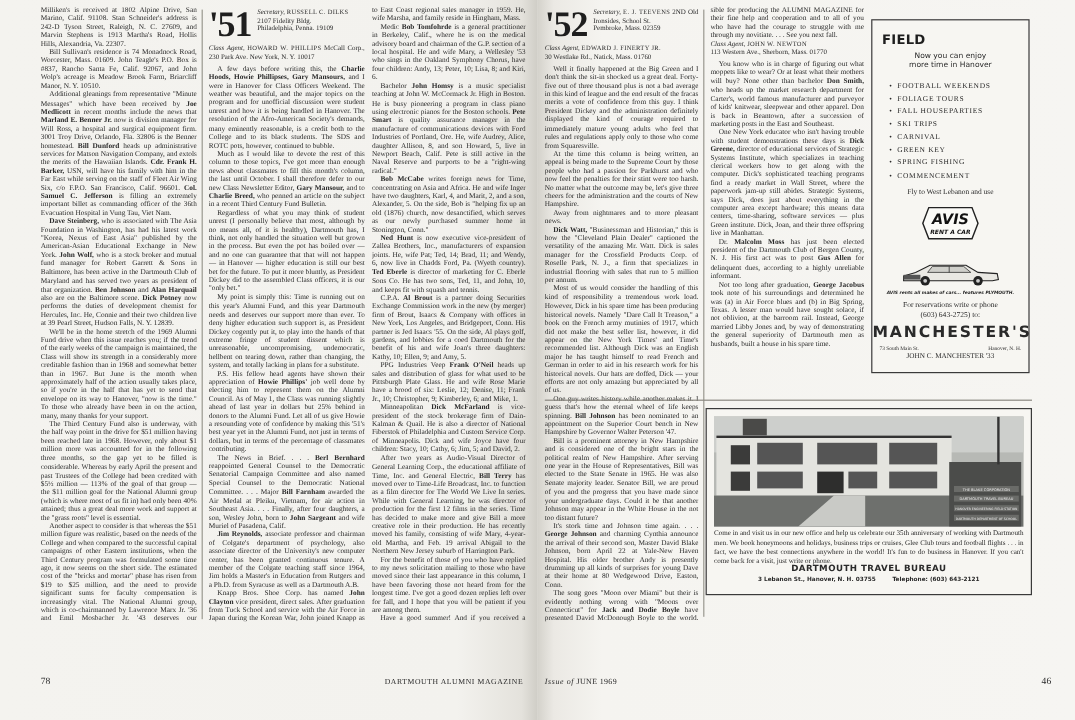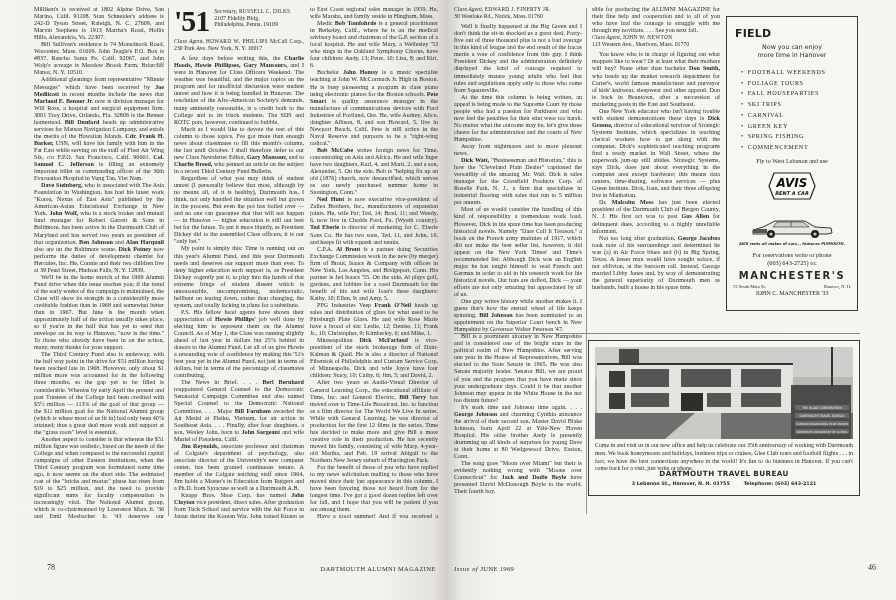--- a/index.html
+++ b/index.html
@@ -33,21 +33,21 @@
   .ad-alumni .sub { font-family: "DejaVu Sans", sans-serif; font-size: 6.3px; text-align: center; line-height: 8px; margin-top: 3px; }
   .ad-alumni ul { list-style: none; margin: 8px 0 0 14px; }
   .ad-alumni li { font-size: 6.2px; letter-spacing: .6px; line-height: 10.7px; }
   .ad-alumni li:before { content: "\2022"; margin-right: 4px; }
   .ad-alumni .fly { font-size: 6.2px; text-align: center; margin-top: 4px; }
   .avis-logo { width: 48px; height: 38px; margin: 8px auto 0; position: relative; }
   .avis-logo svg { display: block; }
   .car { width: 86px; height: 24px; margin: 6px auto 0; }
   .avis-cap { font-family: "DejaVu Sans", sans-serif; font-size: 3.7px; text-align: center; margin-top: 2px; font-style: italic; font-weight: bold; }
   .resv { font-size: 6.3px; text-align: center; line-height: 8px; margin-top: 5px; }
-  .manchester { font-family: "DejaVu Sans", sans-serif; font-weight: bold; font-size: 10px; letter-spacing: 1.6px; text-align: center; margin-top: 3px; }
+  .manchester { font-family: "DejaVu Sans", sans-serif; font-weight: bold; font-size: 13px; letter-spacing: 1.6px; text-align: center; margin-top: 3px; }
   .addr-row { display: flex; justify-content: space-between; font-size: 4.5px; margin: 3px 6px 0; }
   .jcm { font-variant: small-caps; font-size: 6px; text-align: center; margin-top: 1px; }
   .ad-travel { position: absolute; left: 2px; top: 340px; width: 270px; height: 152px; border: 1.5px solid #3a3a3a; background: #f7f6f2; }
   .photo { position: absolute; left: 6px; top: 6px; width: 258px; height: 92px; overflow: hidden; background: #bfc0bd; }
   .travel-text { position: absolute; left: 6px; top: 101px; width: 258px; font-size: 5.9px; line-height: 7.8px; text-align: justify; }
   .travel-name { position: absolute; left: 0; top: 126px; width: 270px; text-align: center; font-family: "DejaVu Sans", sans-serif; font-weight: bold; font-size: 7.2px; letter-spacing: .4px; }
   .travel-addr { position: absolute; left: 0; top: 138px; width: 270px; display: flex; justify-content: center; gap: 14px; font-family: "DejaVu Sans", sans-serif; font-size: 4.8px; font-weight: bold; }
   .hrule-r { position: absolute; left: 0; top: 332px; width: 272px; height: 1px; background: #8a8880; }
 </style>
 </head>
@@ -101,26 +101,35 @@
         <p><b>Bob McCabe</b> writes foreign news for Time, concentrating on Asia and Africa. He and wife Inger have two daughters, Karl, 4, and Marit, 2, and a son, Alexander, 5. On the side, Bob is "helping fix up an old (1876) church, now desanctified, which serves as our newly purchased summer home in Stonington, Conn."</p>
         <p><b>Ned Hunt</b> is now executive vice-president of Zallea Brothers, Inc., manufacturers of expansion joints. He, wife Pat; Ted, 14; Brad, 11; and Wendy, 6, now live in Chadds Ford, Pa. (Wyeth country). <b>Ted Eberle</b> is director of marketing for C. Eberle Sons Co. He has two sons, Ted, 11, and John, 10, and keeps fit with squash and tennis.</p>
         <p>C.P.A. <b>Al Brout</b> is a partner doing Securities Exchange Commission work in the new (by merger) firm of Brout, Isaacs &amp; Company with offices in New York, Los Angeles, and Bridgeport, Conn. His partner is Jed Isaacs '55. On the side, Al plays golf, gardens, and lobbies for a coed Dartmouth for the benefit of his and wife Joan's three daughters: Kathy, 10; Ellen, 9; and Amy, 5.</p>
         <p>PPG Industries Veep <b>Frank O'Neil</b> heads up sales and distribution of glass for what used to be Pittsburgh Plate Glass. He and wife Rose Marie have a brood of six: Leslie, 12; Denise, 11; Frank Jr., 10; Christopher, 9; Kimberley, 6; and Mike, 1.</p>
         <p>Minneapolitan <b>Dick McFarland</b> is vice-president of the stock brokerage firm of Dain-Kalman &amp; Quail. He is also a director of National Fiberstok of Philadelphia and Custom Service Corp. of Minneapolis. Dick and wife Joyce have four children: Stacy, 10; Cathy, 6; Jim, 5; and David, 2.</p>
         <p>After two years as Audio-Visual Director of General Learning Corp., the educational affiliate of Time, Inc. and General Electric, <b>Bill Terry</b> has moved over to Time-Life Broadcast, Inc. to function as a film director for The World We Live In series. While with General Learning, he was director of production for the first 12 films in the series. Time has decided to make more and give Bill a more creative role in their production. He has recently moved his family, consisting of wife Mary, 4-year-old Martha, and Feb. 19 arrival Abigail to the Northern New Jersey suburb of Harrington Park.</p>
         <p>For the benefit of those of you who have replied to my news solicitation mailing to those who have moved since their last appearance in this column, I have been favoring those not heard from for the longest time. I've got a good dozen replies left over for fall, and I hope that you will be patient if you are among them.</p>
         <p>Have a good summer! And if you received a letter and haven't sent back the reply postcard, make that one of your summer projects.</p>
       </div>
 
-    <div class="foot-num" style="left:34px;margin-left:13px;">78</div>
+    <div class="foot-num" style="left:34px;">78</div>
     <div class="foot-title" style="right:12px;">DARTMOUTH ALUMNI MAGAZINE</div>
   </div>
 
   <div class="page page-right">
     <div class="col col-r1">
+      <div class="classhead">
+        <div class="classnum">'52</div>
+        <div class="classinfo">
+          <i>Secretary,</i>
+          <span class="sc">E. J. TEEVENS</span>
+          <span>2ND Old Ironsides, School St.</span><br>
+          <span>Pembroke, Mass. 02359</span>
+        </div>
+      </div>
       <div class="agent">
         <i>Class Agent,</i>
         <span class="sc">EDWARD J. FINERTY JR.</span><br>
         <span>30 Westlake Rd., Natick, Mass. 01760</span>
       </div>
       <div id="rcol1">
           <p>Well it finally happened at the Big Green and I don't think the sit-in shocked us a great deal. Forty-five out of three thousand plus is not a bad average in this kind of league and the end result of the fracas merits a vote of confidence from this guy. I think President Dickey and the administration definitely displayed the kind of courage required to immediately mature young adults who feel that rules and regulations apply only to those who come from Squaresville.</p>
           <p>At the time this column is being written, an appeal is being made to the Supreme Court by those people who had a passion for Parkhurst and who now feel the penalties for their stint were too harsh. No matter what the outcome may be, let's give three cheers for the administration and the courts of New Hampshire.</p>
           <p>Away from nightmares and to more pleasant news.</p>
           <p><b>Dick Watt,</b> "Businessman and Historian," this is how the "Cleveland Plain Dealer" captioned the versatility of the amazing Mr. Watt. Dick is sales manager for the Crossfield Products Corp. of Roselle Park, N. J., a firm that specializes in industrial flooring with sales that run to 5 million per annum.</p>

